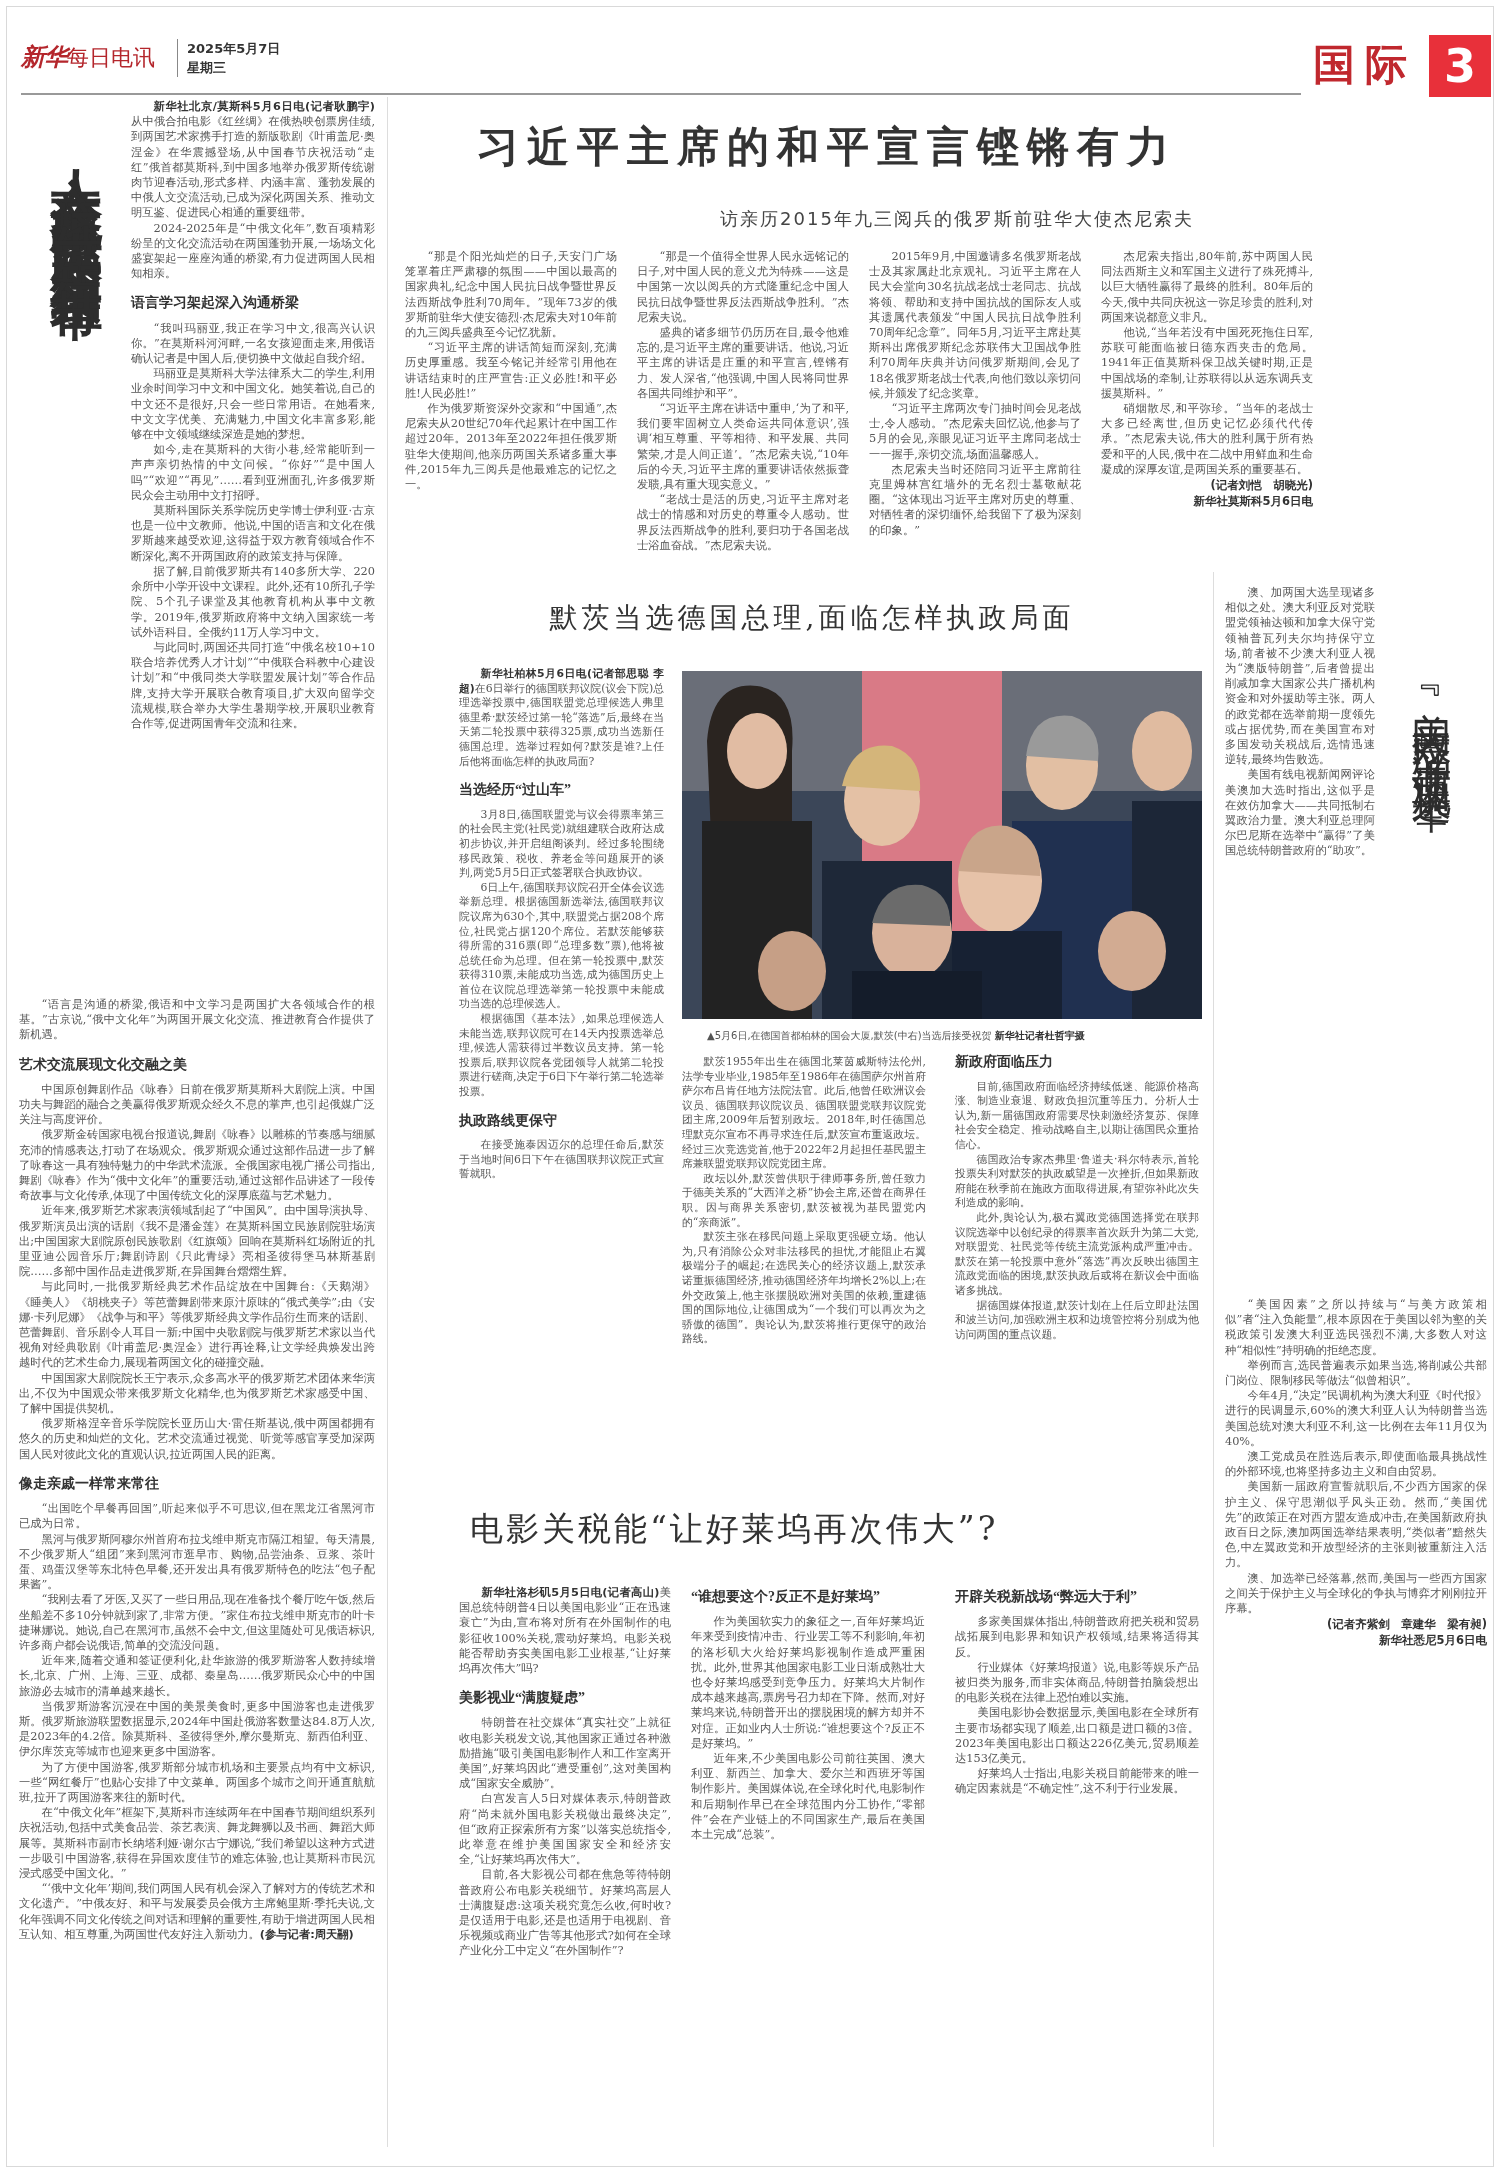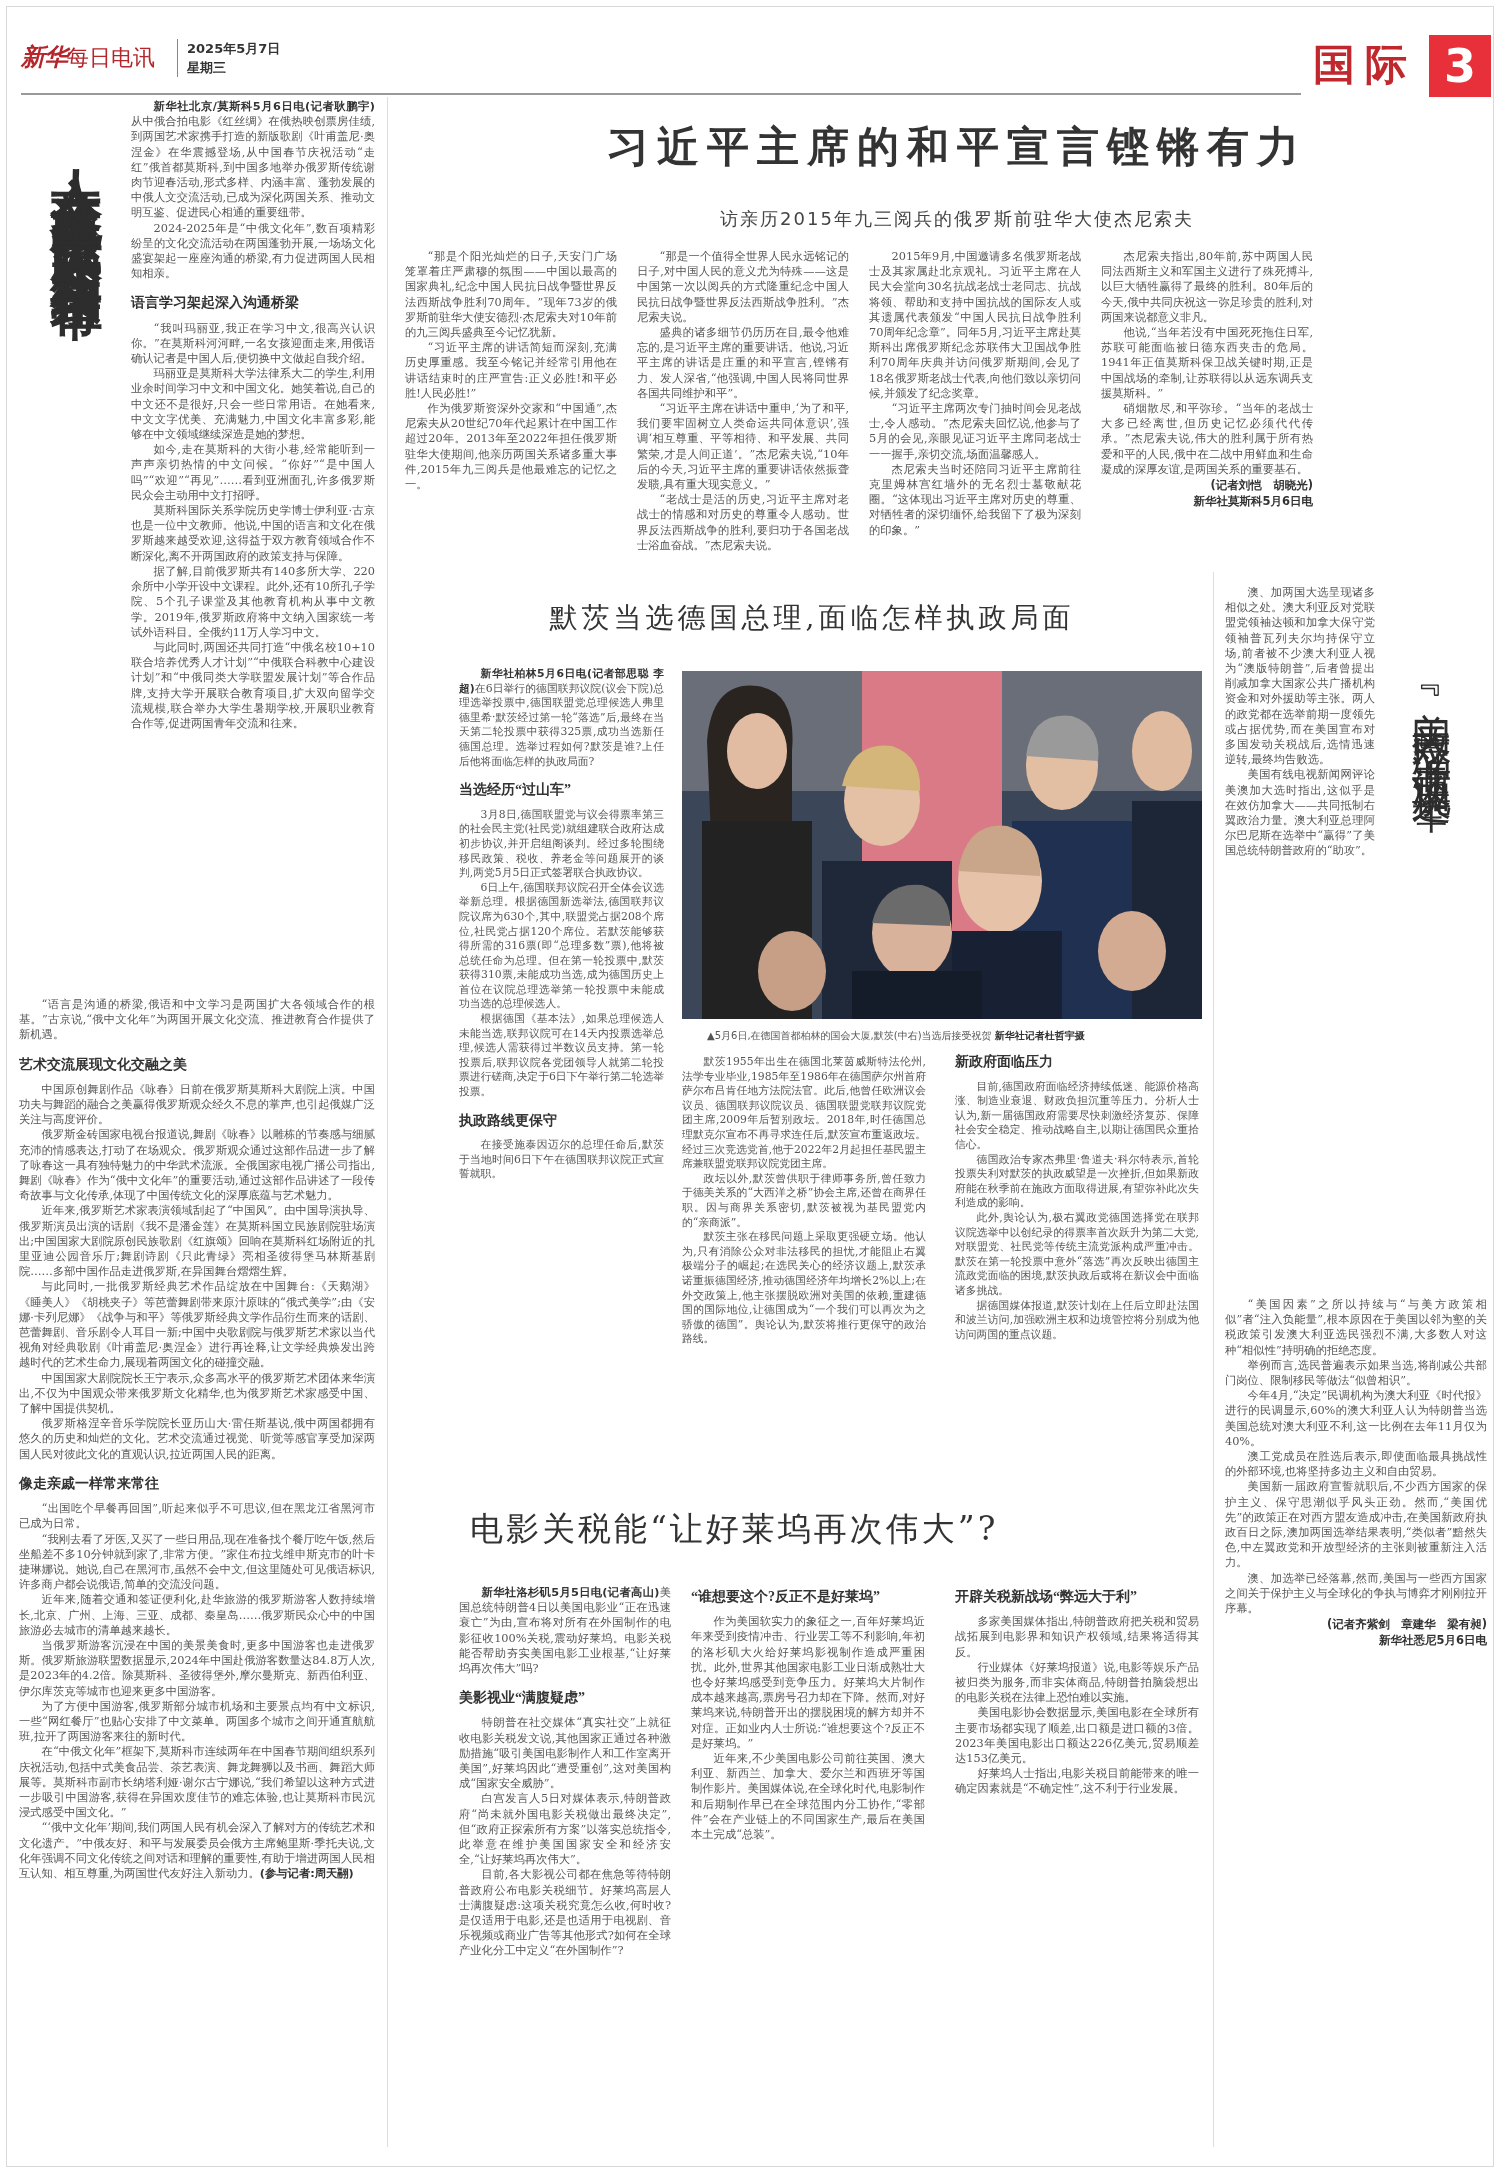--- a/index.html
+++ b/index.html
@@ -12,21 +12,21 @@
 .date{position:absolute;left:170px;top:12px;font-family:"DejaVu Sans",sans-serif;font-size:13px;font-weight:bold;color:#333;line-height:19px}
 .mrule{position:absolute;left:4px;top:66px;width:1280px;height:2px;background:#999}
 .sect{position:absolute;left:1296px;top:10px;font-size:42px;color:#c0282e;letter-spacing:10px;font-weight:bold}
 .pgno{position:absolute;left:1412px;top:8px;width:62px;height:62px;background:#e8303a;color:#fff;font-family:"DejaVu Sans",sans-serif;font-size:46px;font-weight:bold;text-align:center;line-height:62px}
 .col{position:absolute;font-size:11.3px;line-height:15.2px;text-align:justify;color:#555}
 .col p{text-indent:2em}
 .col p.lead{text-indent:2em}
 .col b.by{color:#333;font-family:"DejaVu Sans",sans-serif}
 .sh{font-family:Liberation Serif, serif;font-weight:bold;font-size:14px;color:#333;text-align:left;margin:14px 0 10px}
 .vhead{position:absolute;font-weight:bold;color:#2d2d2d;writing-mode:vertical-rl;letter-spacing:8px}
-.h1{position:absolute;left:470px;top:112px;width:960px;text-align:center;font-size:42px;font-weight:bold;color:#333;letter-spacing:8px}
+.h1{position:absolute;left:470px;top:112px;width:960px;text-align:left;font-size:42px;font-weight:bold;color:#333;letter-spacing:8px}
 .h1sub{position:absolute;left:470px;top:200px;width:960px;text-align:center;font-family:"DejaVu Sans",sans-serif;font-size:18px;color:#444;letter-spacing:2px}
 .h2{position:absolute;left:455px;top:592px;width:700px;text-align:center;font-size:28px;color:#333;letter-spacing:4px}
 .h3{position:absolute;left:455px;top:1500px;width:780px;text-align:left;padding-left:8px;font-size:33px;color:#333;letter-spacing:3px}
 .photo{position:absolute;left:675px;top:664px;width:520px;height:348px;overflow:hidden;background:#3d4b5c}
 .cap{position:absolute;left:700px;top:1022px;font-size:10px;color:#555;font-family:"DejaVu Sans",sans-serif}
 .cap b{color:#333}
 .sign{text-align:right;font-family:"DejaVu Sans",sans-serif;font-weight:bold;color:#333;font-size:11.5px;line-height:16px}
 .vline{position:absolute;width:1px;background:#ddd}
 </style>
 </head>
@@ -64,20 +64,21 @@
     <p>“语言是沟通的桥梁,俄语和中文学习是两国扩大各领域合作的根基。”古京说,“俄中文化年”为两国开展文化交流、推进教育合作提供了新机遇。</p>
     <div class="sh">艺术交流展现文化交融之美</div>
     <p>中国原创舞剧作品《咏春》日前在俄罗斯莫斯科大剧院上演。中国功夫与舞蹈的融合之美赢得俄罗斯观众经久不息的掌声,也引起俄媒广泛关注与高度评价。</p>
     <p>俄罗斯金砖国家电视台报道说,舞剧《咏春》以雕栋的节奏感与细腻充沛的情感表达,打动了在场观众。俄罗斯观众通过这部作品进一步了解了咏春这一具有独特魅力的中华武术流派。全俄国家电视广播公司指出,舞剧《咏春》作为“俄中文化年”的重要活动,通过这部作品讲述了一段传奇故事与文化传承,体现了中国传统文化的深厚底蕴与艺术魅力。</p>
     <p>近年来,俄罗斯艺术家表演领域刮起了“中国风”。由中国导演执导、俄罗斯演员出演的话剧《我不是潘金莲》在莫斯科国立民族剧院驻场演出;中国国家大剧院原创民族歌剧《红旗颂》回响在莫斯科红场附近的扎里亚迪公园音乐厅;舞剧诗剧《只此青绿》亮相圣彼得堡马林斯基剧院……多部中国作品走进俄罗斯,在异国舞台熠熠生辉。</p>
     <p>与此同时,一批俄罗斯经典艺术作品绽放在中国舞台:《天鹅湖》《睡美人》《胡桃夹子》等芭蕾舞剧带来原汁原味的“俄式美学”;由《安娜·卡列尼娜》《战争与和平》等俄罗斯经典文学作品衍生而来的话剧、芭蕾舞剧、音乐剧令人耳目一新;中国中央歌剧院与俄罗斯艺术家以当代视角对经典歌剧《叶甫盖尼·奥涅金》进行再诠释,让文学经典焕发出跨越时代的艺术生命力,展现着两国文化的碰撞交融。</p>
     <p>中国国家大剧院院长王宁表示,众多高水平的俄罗斯艺术团体来华演出,不仅为中国观众带来俄罗斯文化精华,也为俄罗斯艺术家感受中国、了解中国提供契机。</p>
     <p>俄罗斯格涅辛音乐学院院长亚历山大·雷任斯基说,俄中两国都拥有悠久的历史和灿烂的文化。艺术交流通过视觉、听觉等感官享受加深两国人民对彼此文化的直观认识,拉近两国人民的距离。</p>
     <div class="sh">像走亲戚一样常来常往</div>
     <p>“出国吃个早餐再回国”,听起来似乎不可思议,但在黑龙江省黑河市已成为日常。</p>
+    <p>黑河与俄罗斯阿穆尔州首府布拉戈维申斯克市隔江相望。每天清晨,不少俄罗斯人“组团”来到黑河市逛早市、购物,品尝油条、豆浆、茶叶蛋、鸡蛋汉堡等东北特色早餐,还开发出具有俄罗斯特色的吃法“包子配果酱”。</p>
     <p>“我刚去看了牙医,又买了一些日用品,现在准备找个餐厅吃午饭,然后坐船差不多10分钟就到家了,非常方便。”家住布拉戈维申斯克市的叶卡捷琳娜说。她说,自己在黑河市,虽然不会中文,但这里随处可见俄语标识,许多商户都会说俄语,简单的交流没问题。</p>
     <p>近年来,随着交通和签证便利化,赴华旅游的俄罗斯游客人数持续增长,北京、广州、上海、三亚、成都、秦皇岛……俄罗斯民众心中的中国旅游必去城市的清单越来越长。</p>
     <p>当俄罗斯游客沉浸在中国的美景美食时,更多中国游客也走进俄罗斯。俄罗斯旅游联盟数据显示,2024年中国赴俄游客数量达84.8万人次,是2023年的4.2倍。除莫斯科、圣彼得堡外,摩尔曼斯克、新西伯利亚、伊尔库茨克等城市也迎来更多中国游客。</p>
     <p>为了方便中国游客,俄罗斯部分城市机场和主要景点均有中文标识,一些“网红餐厅”也贴心安排了中文菜单。两国多个城市之间开通直航航班,拉开了两国游客来往的新时代。</p>
     <p>在“中俄文化年”框架下,莫斯科市连续两年在中国春节期间组织系列庆祝活动,包括中式美食品尝、茶艺表演、舞龙舞狮以及书画、舞蹈大师展等。莫斯科市副市长纳塔利娅·谢尔古宁娜说,“我们希望以这种方式进一步吸引中国游客,获得在异国欢度佳节的难忘体验,也让莫斯科市民沉浸式感受中国文化。”</p>
     <p><span>“‘俄中文化年’期间,我们两国人民有机会深入了解对方的传统艺术和文化遗产。”中俄友好、和平与发展委员会俄方主席鲍里斯·季托夫说,文化年强调不同文化传统之间对话和理解的重要性,有助于增进两国人民相互认知、相互尊重,为两国世代友好注入新动力。</span><b class="by">(参与记者:周天翮)</b></p>
   </div>
 
   <div class="vline" style="left:380px;top:90px;height:2050px"></div>
 

